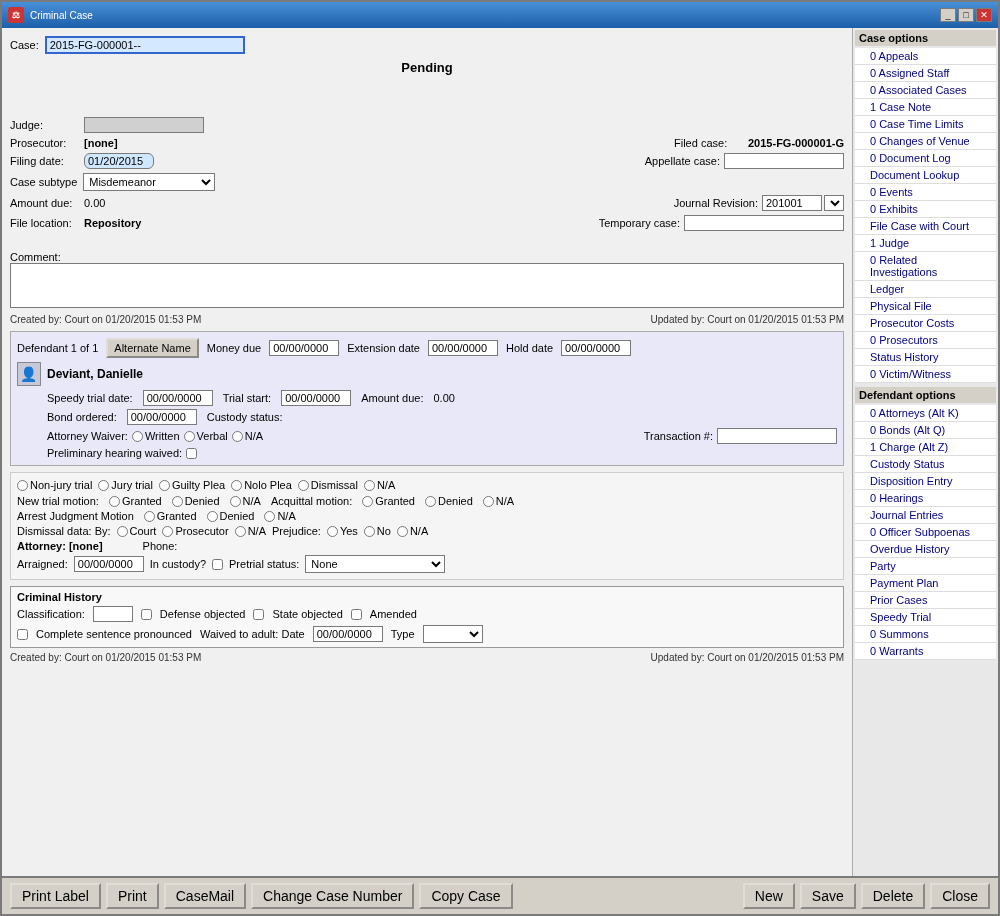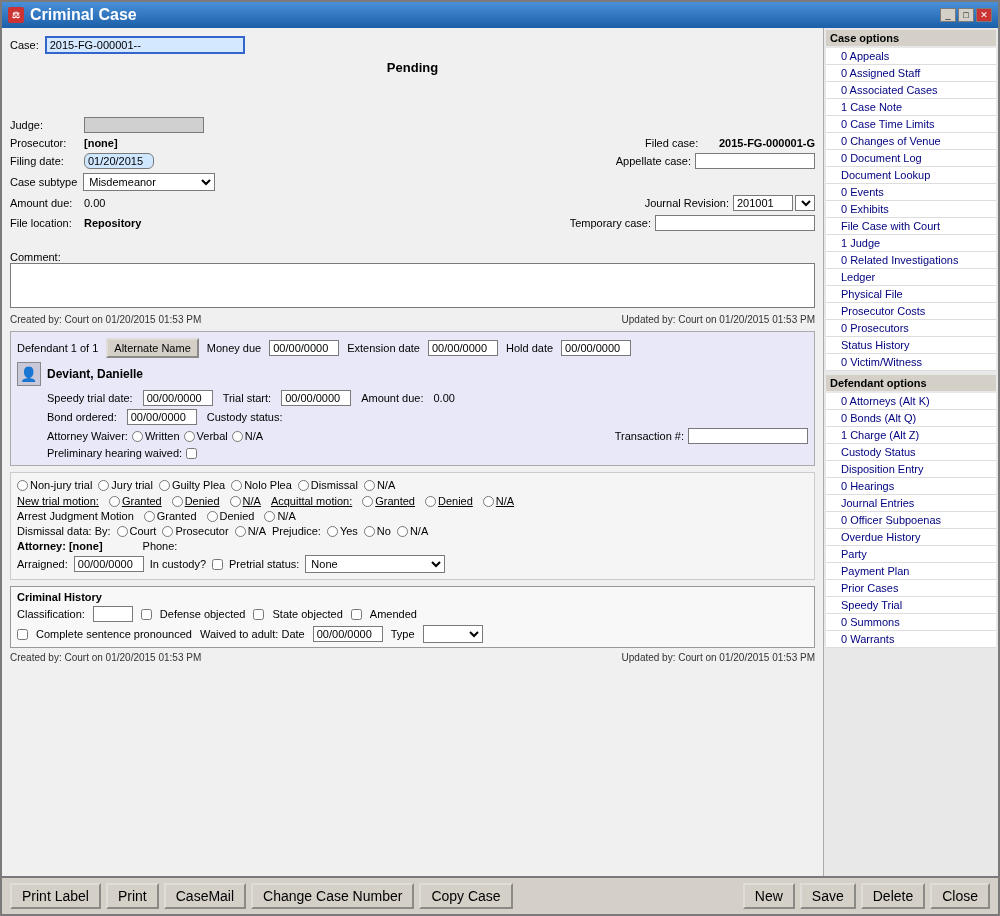--- a/index.html
+++ b/index.html
@@ -3,29 +3,29 @@
   <meta charset="utf-8">
   <style>
     * { box-sizing: border-box; margin: 0; padding: 0; }
     body { font-family: 'Segoe UI', Tahoma, Arial, sans-serif; font-size: 11px; background: #ece9d8; }
 
     .window { width: 1000px; height: 916px; background: #f0f0f0; border: 2px solid #7a7a7a; display: flex; flex-direction: column; }
 
     .title-bar { background: linear-gradient(to bottom, #4a90d9, #1a5fa8); color: white; padding: 4px 6px; display: flex; align-items: center; justify-content: space-between; min-height: 26px; }
     .title-bar-left { display: flex; align-items: center; gap: 6px; }
     .title-icon { width: 16px; height: 16px; background: #cc3333; border-radius: 2px; display: flex; align-items: center; justify-content: center; color: white; font-size: 9px; font-weight: bold; }
-    .title-text { font-size: 16px; font-weight: bold; }
+    .title-text { font-size: 10px; font-weight: normal; }
     .title-buttons { display: flex; gap: 2px; }
     .title-btn { width: 16px; height: 14px; background: #d4d0c8; border: 1px solid #7a7a7a; display: flex; align-items: center; justify-content: center; font-size: 9px; cursor: pointer; color: #000; }
     .title-btn.close { background: #cc3333; color: white; }
 
     .main-content { display: flex; flex: 1; overflow: hidden; }
 
     .left-panel { flex: 1; padding: 8px; overflow-y: auto; background: #f0f0f0; }
-    .right-panel { width: 175px; background: #e8e8e8; border-left: 1px solid #aaa; overflow-y: auto; padding: 2px; }
+    .right-panel { width: 146px; background: #e8e8e8; border-left: 1px solid #aaa; overflow-y: auto; padding: 2px; }
 
     .case-row { display: flex; align-items: center; gap: 6px; margin-bottom: 6px; }
     .label { color: #000; white-space: nowrap; }
     .bold-label { font-weight: bold; }
     input[type="text"] { background: white; border: 1px solid #7a7a7a; padding: 1px 3px; font-size: 11px; font-family: inherit; }
     input[type="text"].case-input { width: 200px; background: #d4e8ff; border: 2px solid #3366cc; }
     select { font-size: 11px; font-family: inherit; padding: 1px; border: 1px solid #7a7a7a; background: white; }
 
     .status-center { text-align: center; font-weight: bold; font-size: 13px; margin-bottom: 8px; }
     .form-row { display: flex; align-items: center; gap: 4px; }
@@ -251,21 +251,21 @@
           <div class="radio-item">
             <input type="radio" name="trialtype" style="">
             <span>Dismissal</span>
           </div>
           <div class="radio-item">
             <input type="radio" name="trialtype" style="">
             <span>N/A</span>
           </div>
         </div>
 
-        <div style="display:flex; gap:10px; margin-bottom:3px; flex-wrap:wrap;text-decoration:underline;">
+        <div style="display:flex; gap:10px; margin-bottom:3px; flex-wrap:wrap;">
           <span class="label">New trial motion:</span>
           <div class="radio-item">
             <input type="radio" name="newtrial" style="">
             <span>Granted</span>
           </div>
           <div class="radio-item">
             <input type="radio" name="newtrial" style="">
             <span>Denied</span>
           </div>
           <div class="radio-item">

